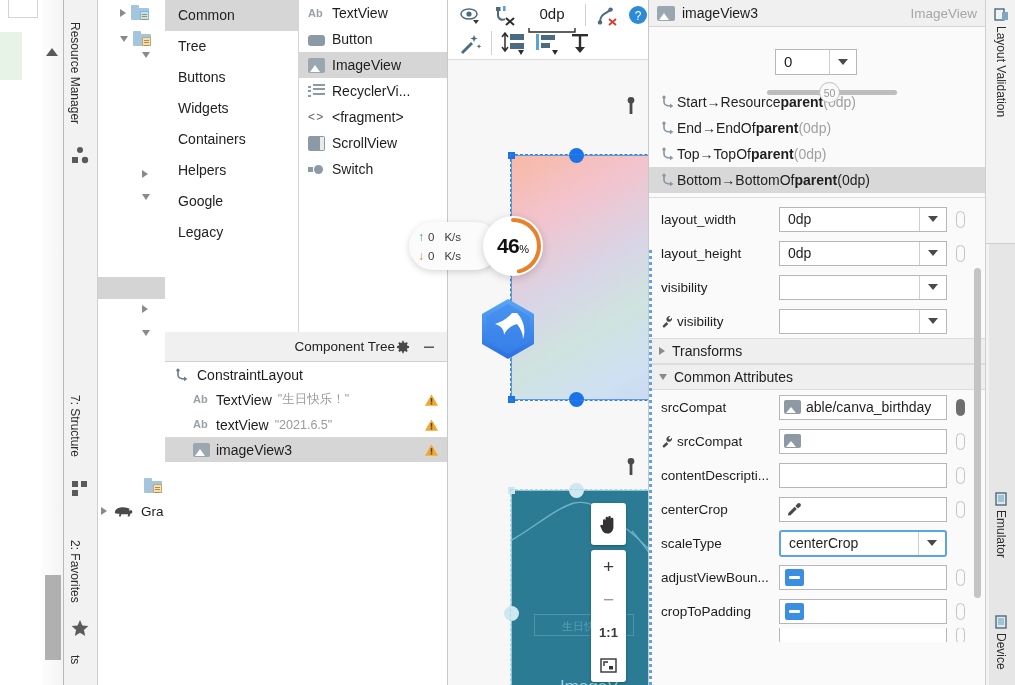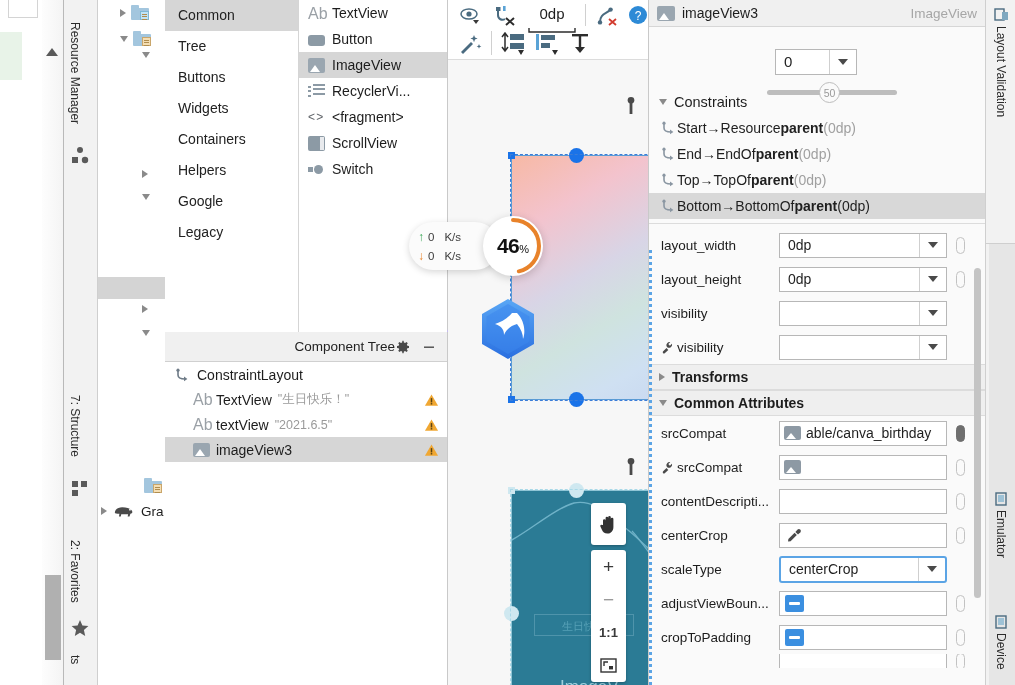--- a/index.html
+++ b/index.html
@@ -100,21 +100,21 @@
   .pal-cat.sel { background:#d6d6d6; }
   #palette-items {
     position:absolute; left:134px; top:0; width:148px; height:332px; background:#fff;
   }
   .pal-item {
     height:26px; display:flex; align-items:center; gap:7px; padding-left:9px; font-size:14px; color:#1d1d1d;
   }
   .pal-item.sel { background:#d6d6d6; }
   .pi-ic { width:17px; height:15px; flex:0 0 auto; position:relative; }
 
-  .ic-ab { font-size:16px; color:#9aa0a6; font-weight:400; line-height:15px; }
+  .ic-ab { font-size:11px; color:#9aa0a6; font-weight:700; line-height:15px; }
   .ic-button { background:#8c9aa5; border-radius:3px; height:11px; margin-top:2px; }
   .ic-image { background:#9aa6b0; border-radius:2px; overflow:hidden; }
   .ic-image::after {
     content:""; position:absolute; left:2px; bottom:1px; width:0;height:0;
     border-left:5px solid transparent;border-right:5px solid transparent;border-bottom:7px solid #fff;
   }
   .ic-recycler i { display:block; height:2px; background:#8c9aa5; margin-bottom:2.5px; margin-left:5px; }
   .ic-recycler b { position:absolute; left:0; width:3px; height:2px; background:#8c9aa5; }
   .ic-frag { font-size:12px; color:#5f6368; line-height:15px; letter-spacing:-1px; }
   .ic-scroll { background:#8c9aa5; border-radius:2px; }
@@ -260,21 +260,21 @@
   #slider-wrap { position:absolute; left:118px; top:58px; width:130px; height:14px; }
   #slider-track { position:absolute; left:0; top:5px; width:130px; height:5px; background:#bdbdbd; border-radius:3px; }
   #slider-knob {
     position:absolute; left:52px; top:-3px; width:21px; height:21px; border-radius:50%;
     background:#fafafa; border:1px solid #bdbdbd; font-size:10.5px; color:#9a9a9a;
     text-align:center; line-height:20px;
   }
 
   .sec-head {
     height:26px; display:flex; align-items:center; gap:7px; padding-left:10px;
-    font-size:14px; font-weight:bold; color:#1d1d1d;
+    font-size:14px; font-weight:normal; color:#1d1d1d;
   }
   .sec-head.plain { font-weight:normal; font-size:14.5px; }
   .constraint-row {
     height:26px; display:flex; align-items:center; padding-left:12px; font-size:14px;
   }
   .constraint-row.sel { background:#d8d8d8; }
   .cr-dim { color:#a0a0a0; }
   .cr-bold { font-weight:bold; }
 
   .attr-row {
@@ -698,24 +698,20 @@
         <div id="spin-arrow">
             <span class="caret"></span>
           </div>
       </div>
       <div id="slider-wrap">
         <div id="slider-track"></div>
         <div id="slider-knob">50</div>
       </div>
     </div>
 
-    <div class="sec-head plain">
-      <span class="tri-d"></span>
-      <span>Constraints</span>
-    </div>
 
     <div class="constraint-row">
       <svg class="constraint-ic" viewBox="0 0 16 14">
         <path d="M3 2 L3 7 C3 10 6 11 10 11" stroke="#8a96a2" stroke-width="1.6" fill="none"></path>
         <circle cx="3" cy="2.2" r="1.6" fill="#8a96a2"></circle>
         <path d="M9 8.6 L12.4 11 L9 13.2 Z" fill="#8a96a2"></path>
       </svg>
       <span>Start</span>
       <span>→</span>
       <span>Resource</span>

